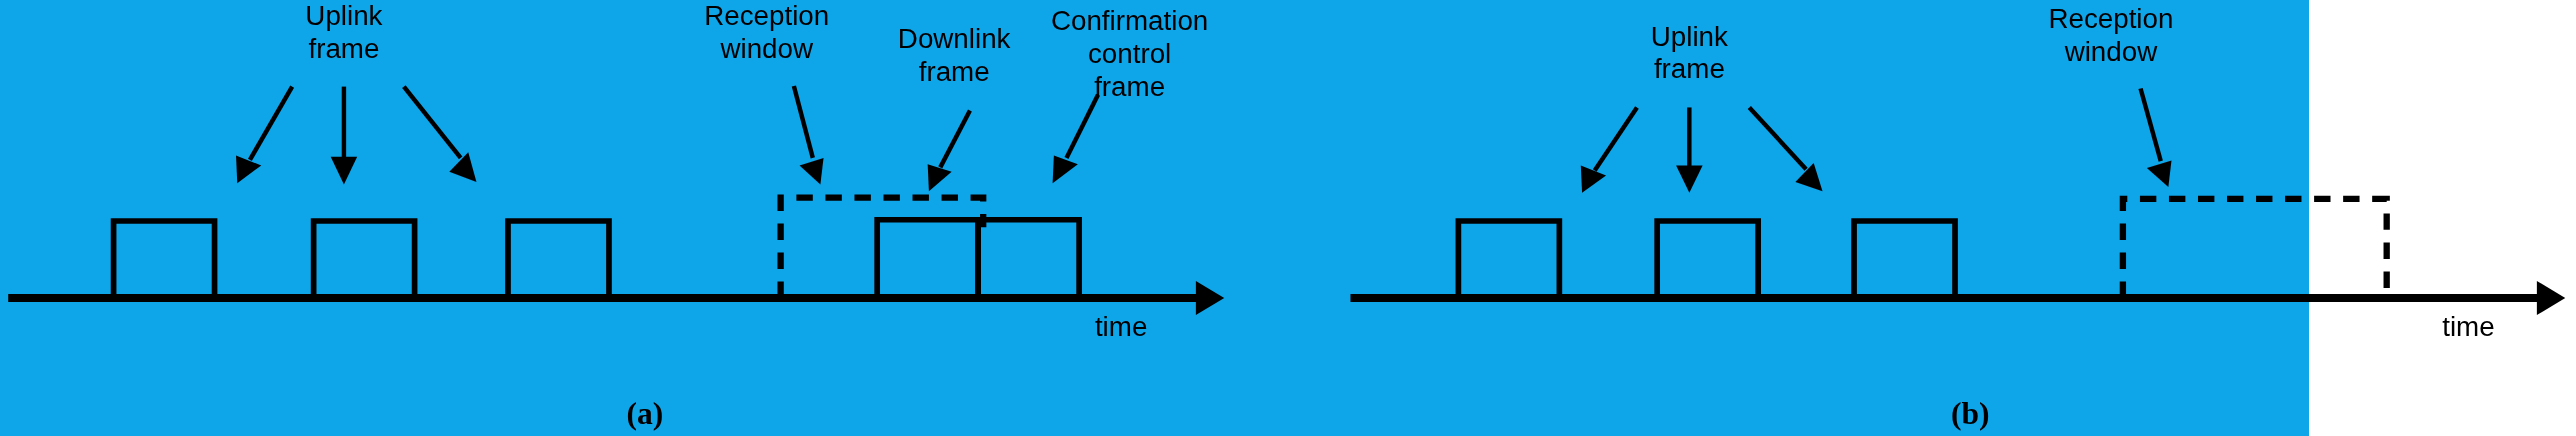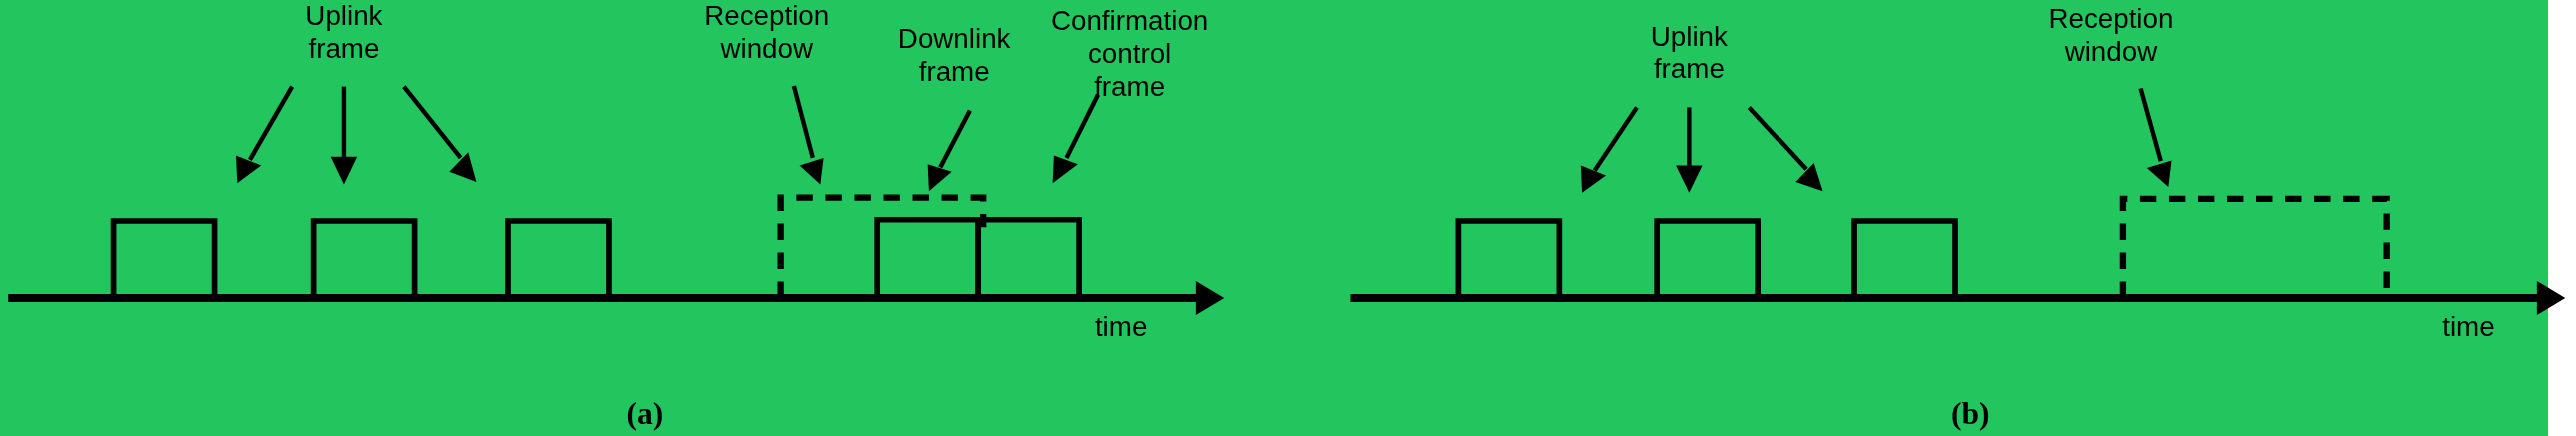--- a/index.html
+++ b/index.html
@@ -8,23 +8,23 @@
     background: #ffffff;
   }
   body {
     width: 2576px;
     height: 437px;
     font-family: "Liberation Sans", sans-serif;
     overflow: hidden;
   }
   #figure-root {
     position: relative;
-    width: 2548px;
+    width: 2309px;
     height: 437px;
-    background: #22c55e;
+    background: #0ea5e9;
   }
   svg.diagram {
     display: block;
     width: 2576px;
     height: 437px;
   }
   text.lbl {
     font-family: "Liberation Sans", sans-serif;
     font-size: 44px;
     fill: #000000;

